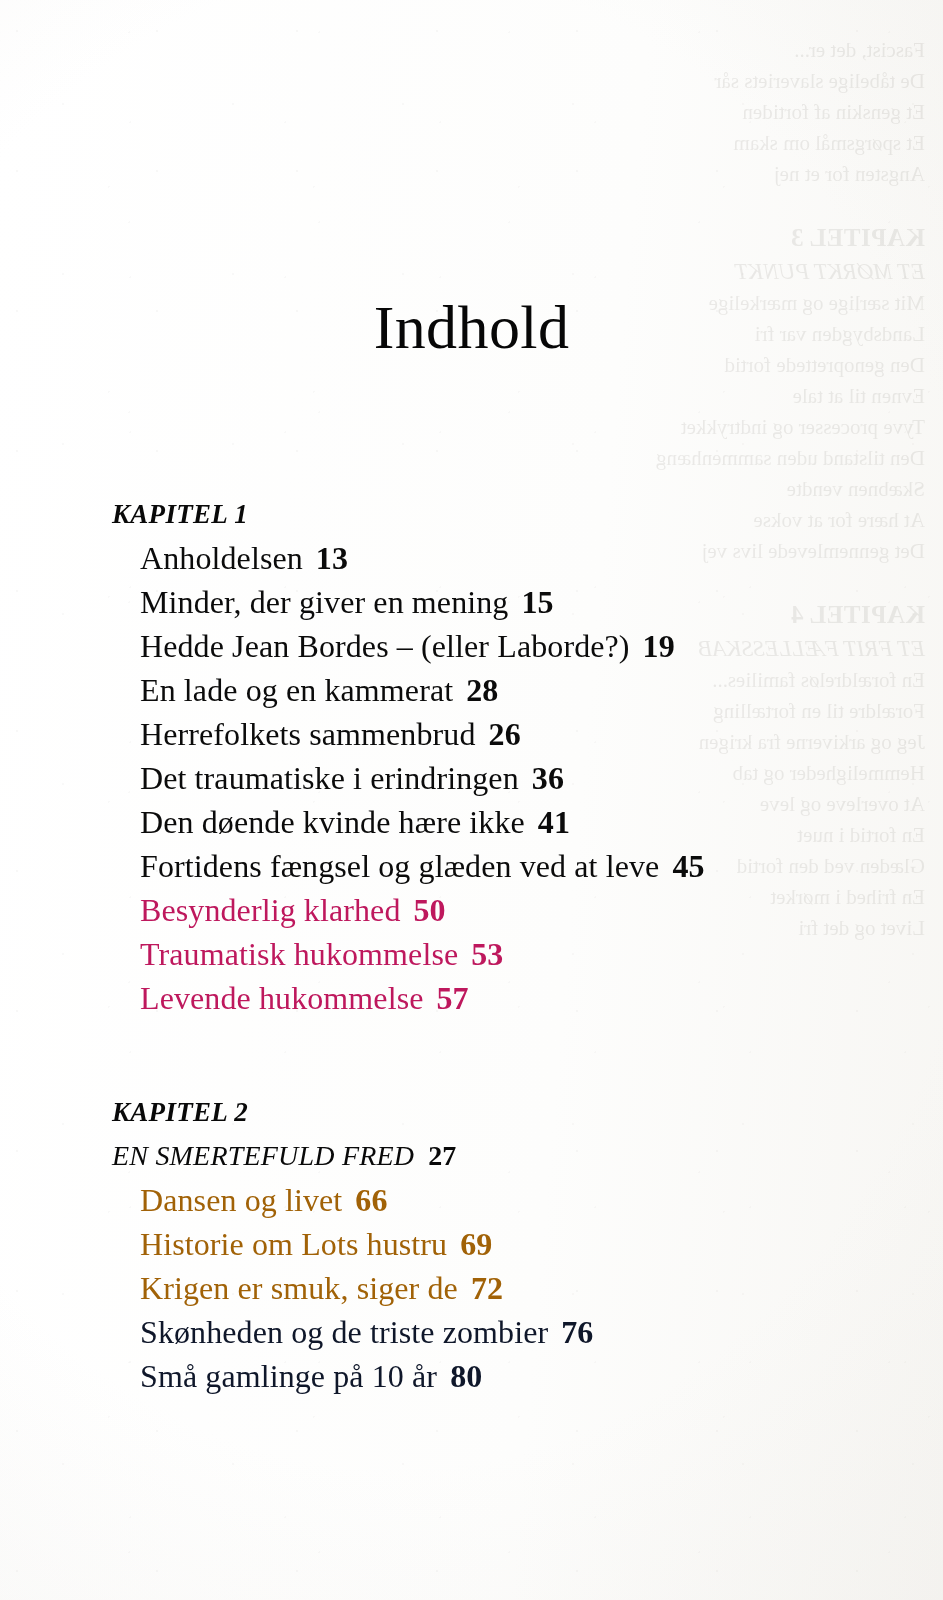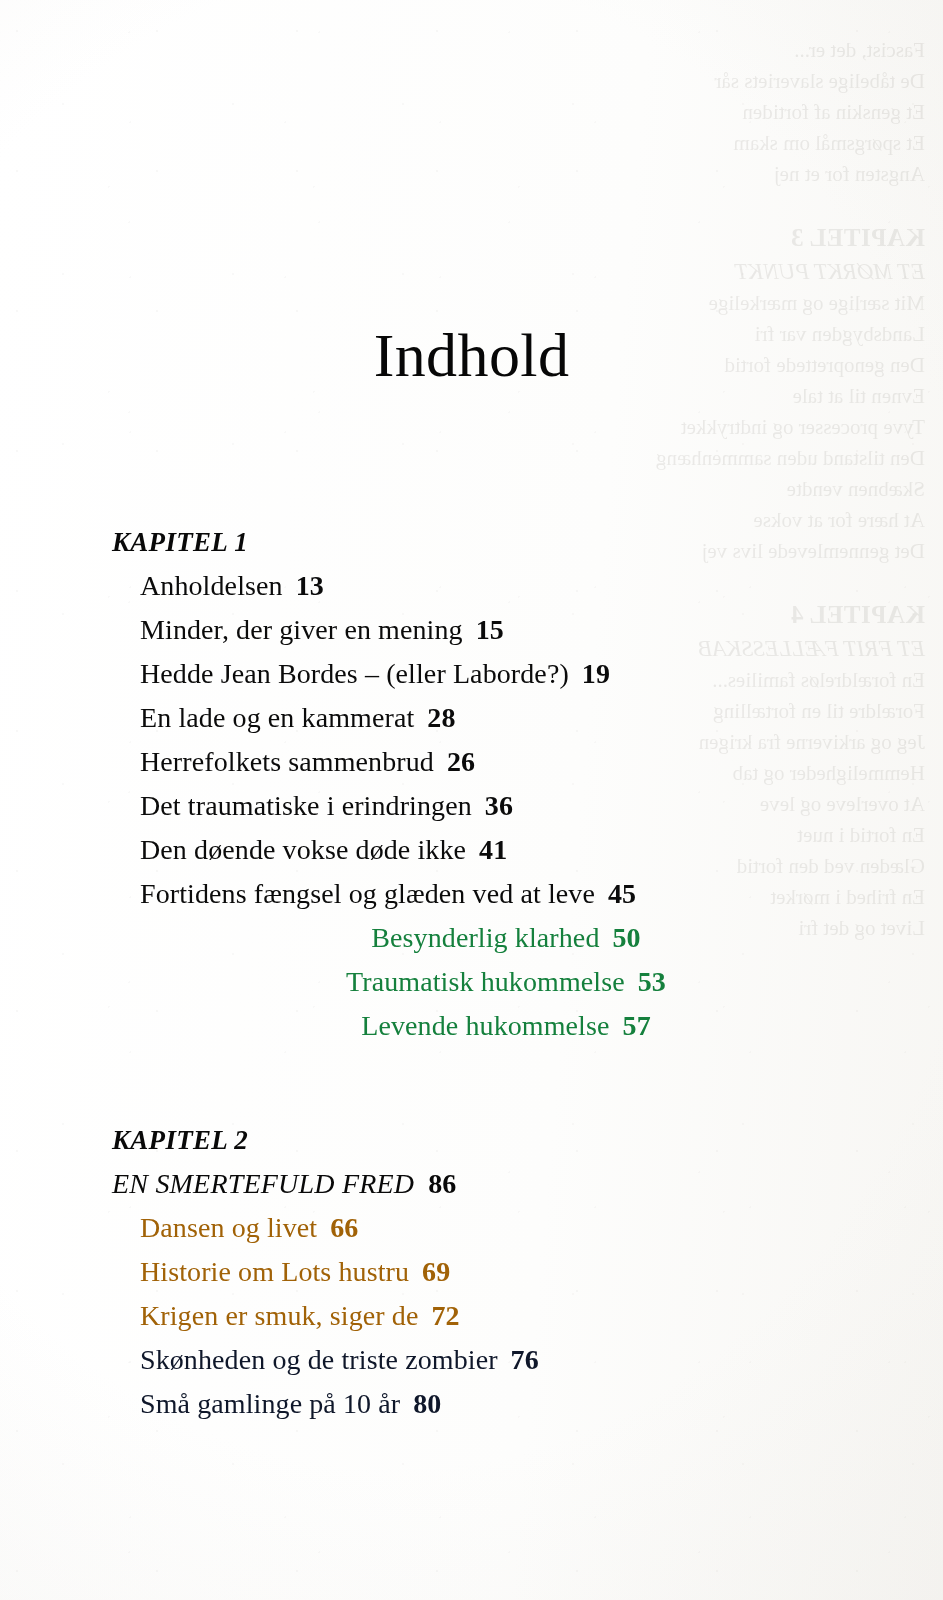--- a/index.html
+++ b/index.html
@@ -59,21 +59,20 @@
   .bleed-line.it   { font-size: 23px; font-style: italic; }
   .bleed-line.gap  { height: 30px; margin-bottom: 0; }
 
   
   .content {
     position: absolute;
     top: 0;
     left: 0;
     width: 943px;
     height: 1460px;
-    margin-top: 28px;
   }
 
   .doc-title {
     position: absolute;
     top: 296px;
     left: 0;
     width: 943px;
     text-align: center;
     font-size: 62px;
     line-height: 1;
@@ -122,34 +121,34 @@
     letter-spacing: 0;
   }
 
   .entries {
     list-style: none;
     margin: 0;
     padding: 0 0 0 28px;
   }
 
   .entry {
-    font-size: 28px;
+    font-size: 32px;
     line-height: 44px;
     white-space: nowrap;
     color: #0a0a0a;
     letter-spacing: 0.1px;
   }
   .entry .pg {
     font-weight: bold;
     margin-left: 13px;
   }
 
   
   .fade-1 { color: #0b0b0b; }
-  .fade-2 { color: #15803d; text-align: center; }
+  .fade-2 { color: #be185d; }
   .fade-3 { color: #a16207; }
   .fade-4 { color: #0f172a; }
 
   .grain {
     position: absolute;
     inset: 0;
     pointer-events: none;
     opacity: 0.30;
     background-image:
       radial-gradient(circle at 12% 22%, rgba(160,155,148,0.22) 0 1px, rgba(0,0,0,0) 1px),
@@ -208,30 +207,30 @@
     <div class="toc" id="toc-host">
         <div class="chapter">
           <div class="chapter-label">KAPITEL 1</div>
           <ul class="entries">
             <li class="entry fade-1"><span>Anholdelsen</span><span class="pg">13</span></li>
             <li class="entry fade-1"><span>Minder, der giver en mening</span><span class="pg">15</span></li>
             <li class="entry fade-1"><span>Hedde Jean Bordes – (eller Laborde?)</span><span class="pg">19</span></li>
             <li class="entry fade-1"><span>En lade og en kammerat</span><span class="pg">28</span></li>
             <li class="entry fade-1"><span>Herrefolkets sammenbrud</span><span class="pg">26</span></li>
             <li class="entry fade-1"><span>Det traumatiske i erindringen</span><span class="pg">36</span></li>
-            <li class="entry fade-1"><span>Den døende vokse døde ikke</span><span class="pg">41</span></li>
+            <li class="entry fade-1"><span>Den døende kvinde hære ikke</span><span class="pg">41</span></li>
             <li class="entry fade-1"><span>Fortidens fængsel og glæden ved at leve</span><span class="pg">45</span></li>
             <li class="entry fade-2"><span>Besynderlig klarhed</span><span class="pg">50</span></li>
             <li class="entry fade-2"><span>Traumatisk hukommelse</span><span class="pg">53</span></li>
             <li class="entry fade-2"><span>Levende hukommelse</span><span class="pg">57</span></li>
           </ul>
         </div>
         <div class="chapter">
           <div class="chapter-label">KAPITEL 2</div>
-          <div class="chapter-title-line"><span>EN SMERTEFULD FRED</span><span class="pg">86</span></div>
+          <div class="chapter-title-line"><span>EN SMERTEFULD FRED</span><span class="pg">27</span></div>
           <ul class="entries">
             <li class="entry fade-3"><span>Dansen og livet</span><span class="pg">66</span></li>
             <li class="entry fade-3"><span>Historie om Lots hustru</span><span class="pg">69</span></li>
             <li class="entry fade-3"><span>Krigen er smuk, siger de</span><span class="pg">72</span></li>
             <li class="entry fade-4"><span>Skønheden og de triste zombier</span><span class="pg">76</span></li>
             <li class="entry fade-4"><span>Små gamlinge på 10 år</span><span class="pg">80</span></li>
           </ul>
         </div>
       </div>
 

